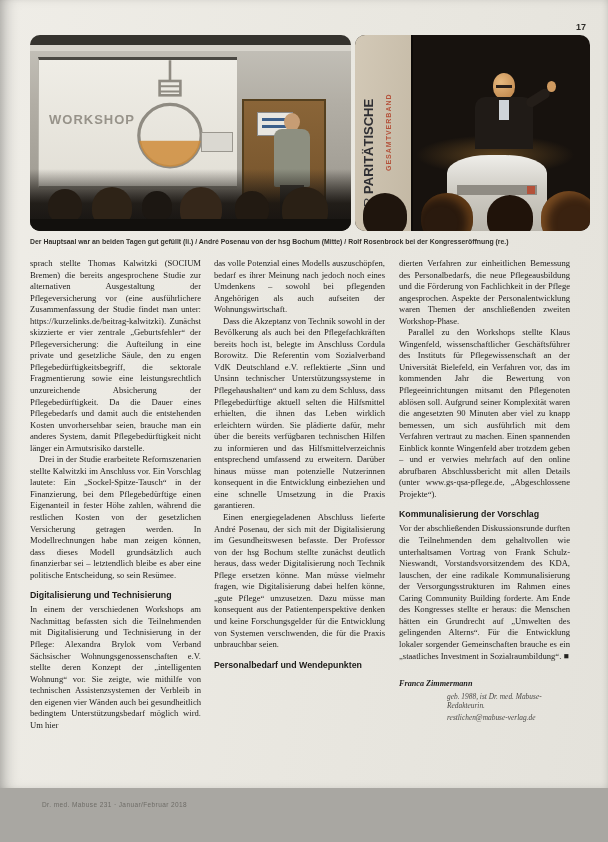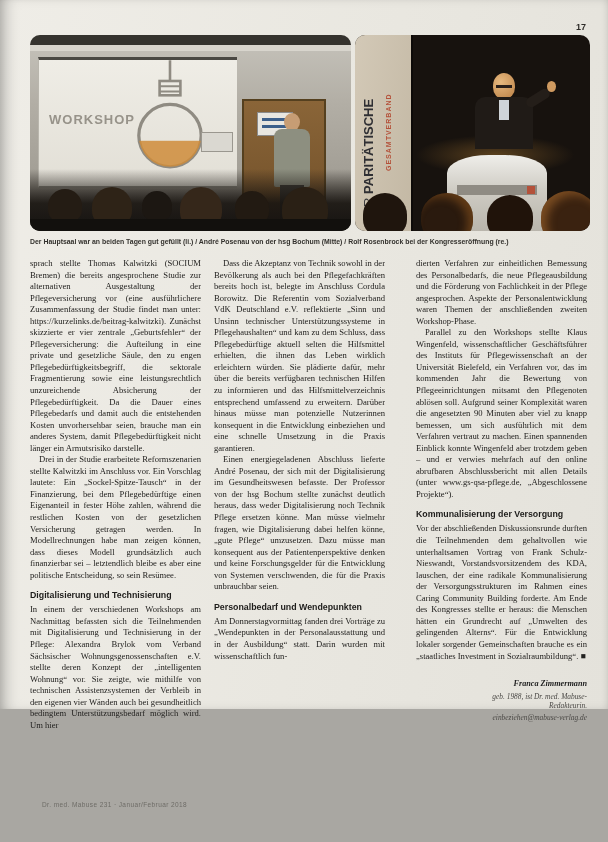--- a/index.html
+++ b/index.html
@@ -4,21 +4,21 @@
 <style>
   html,body{margin:0;padding:0;}
   body{
     width:608px;height:842px;
     background:#a9a7a2;
     font-family:"Liberation Serif", serif;
     position:relative;
     overflow:hidden;
   }
   .page{
-    position:absolute;left:0;top:0;width:608px;height:709px;
+    position:absolute;left:0;top:0;width:608px;height:788px;
     background:linear-gradient(100deg,#efede7 0%,#e9e7e0 55%,#e4e2db 100%);
     box-shadow:inset 12px 0 18px -12px rgba(0,0,0,.45), inset -4px 0 8px -6px rgba(0,0,0,.25);
   }
   
   .pagenum{
     position:absolute;top:22px;right:22px;
     font-family:"Liberation Sans",sans-serif;font-size:9px;font-weight:bold;color:#2e2c29;
   }
   .footer{
     position:absolute;left:42px;top:801px;
@@ -93,28 +93,28 @@
     font-family:"Liberation Sans",sans-serif;font-size:6.9px;font-weight:bold;color:#33312d;
   }
   
   .col{
     position:absolute;top:258px;width:171px;height:536px;overflow:hidden;
     font-size:8.6px;line-height:11.55px;color:#232220;text-align:justify;
     -webkit-hyphens:auto;hyphens:auto;
   }
   .col-1{left:30px;}
   .col-2{left:214px;}
-  .col-3{left:416px;}
+  .col-3{left:399px;}
   .col p{margin:0;font-family:Liberation Serif, serif;}
   .col p.ind{text-indent:9px;}
   .col h3{
     font-family:"Liberation Sans",sans-serif;font-size:8.8px;line-height:11px;
     margin:9px 0 3px 0;color:#1e1d1b;text-align:left;
   }
-  .author{margin-top:16px;font-family:"Liberation Sans",sans-serif;text-align:right;}
+  .author{margin-top:16px;font-family:"Liberation Sans",sans-serif;text-align:left;}
   .author .name{font-size:8.2px;font-weight:bold;font-style:italic;color:#222;margin:0;}
   .author .bio{font-size:7.4px;font-style:italic;color:#4a4845;line-height:9.6px;margin:2px 0 0 0;padding-left:48px;}
 </style>
 </head>
 <body>
 
 <div class="page">
 
   <div class="pagenum">17</div>
 
@@ -185,33 +185,33 @@
   <div class="caption">Der Hauptsaal war an beiden Tagen gut gefüllt (li.) / André Posenau von der hsg Bochum (Mitte) / Rolf Rosenbrock bei der Kongresseröffnung (re.)</div>
 
   <div class="col col-1">
     <p>sprach stellte Thomas Kalwitzki (SOCIUM Bremen) die bereits angesprochene Studie zur alternativen Ausgestaltung der Pflegeversicherung vor (eine ausführlichere Zusammenfassung der Studie findet man unter: https://kurzelinks.de/beitrag-kalwitzki). Zunächst skizzierte er vier zentrale „Geburtsfehler“ der Pflegeversicherung: die Aufteilung in eine private und gesetzliche Säule, den zu engen Pflegebedürftigkeitsbegriff, die sektorale Fragmentierung sowie eine leistungsrechtlich unzureichende Absicherung der Pflegebedürftigkeit. Da die Dauer eines Pflegebedarfs und damit auch die entstehenden Kosten unvorhersehbar seien, brauche man ein anderes System, damit Pflegebedürftigkeit nicht länger ein Armutsrisiko darstelle.</p>
     <p class="ind">Drei in der Studie erarbeitete Reformszenarien stellte Kalwitzki im Anschluss vor. Ein Vorschlag lautete: Ein „Sockel-Spitze-Tausch“ in der Finanzierung, bei dem Pflegebedürftige einen Eigenanteil in fester Höhe zahlen, während die restlichen Kosten von der gesetzlichen Versicherung getragen werden. In Modellrechnungen habe man zeigen können, dass dieses Modell grundsätzlich auch finanzierbar sei – letztendlich bleibe es aber eine politische Entscheidung, so sein Resümee.</p>
     <h3>Digitalisierung und Technisierung</h3>
     <p>In einem der verschiedenen Workshops am Nachmittag befassten sich die Teilnehmenden mit Digitalisierung und Technisierung in der Pflege: Alexandra Brylok vom Verband Sächsischer Wohnungsgenossenschaften e.V. stellte deren Konzept der „intelligenten Wohnung“ vor. Sie zeigte, wie mithilfe von technischen Assistenzsystemen der Verbleib in den eigenen vier Wänden auch bei gesundheitlich bedingtem Unterstützungsbedarf möglich wird. Um hier</p>
   </div>
 
   <div class="col col-2">
+    <p>das volle Potenzial eines Modells auszuschöpfen, bedarf es ihrer Meinung nach jedoch noch eines Umdenkens – sowohl bei pflegenden Angehörigen als auch aufseiten der Wohnungswirtschaft.</p>
     <p class="ind">Dass die Akzeptanz von Technik sowohl in der Bevölkerung als auch bei den Pflegefachkräften bereits hoch ist, belegte im Anschluss Cordula Borowitz. Die Referentin vom Sozialverband VdK Deutschland e.V. reflektierte „Sinn und Unsinn technischer Unterstützungssysteme in Pflegehaushalten“ und kam zu dem Schluss, dass Pflegebedürftige aktuell selten die Hilfsmittel erhielten, die ihnen das Leben wirklich erleichtern würden. Sie plädierte dafür, mehr über die bereits verfügbaren technischen Hilfen zu informieren und das Hilfsmittelverzeichnis entsprechend umfassend zu erweitern. Darüber hinaus müsse man potenzielle Nutzerinnen konsequent in die Entwicklung einbeziehen und eine schnelle Umsetzung in die Praxis garantieren.</p>
     <p class="ind">Einen energiegeladenen Abschluss lieferte André Posenau, der sich mit der Digitalisierung im Gesundheitswesen befasste. Der Professor von der hsg Bochum stellte zunächst deutlich heraus, dass weder Digitalisierung noch Technik Pflege ersetzen könne. Man müsse vielmehr fragen, wie Digitalisierung dabei helfen könne, „gute Pflege“ umzusetzen. Dazu müsse man konsequent aus der Patientenperspektive denken und keine Forschungsgelder für die Entwicklung von Systemen verschwenden, die für die Praxis unbrauchbar seien.</p>
     <h3>Personalbedarf und Wendepunkten</h3>
-    <p>Am Donnerstagvormittag fanden drei Vorträge zu „Wendepunkten in der Personalausstattung und in der Ausbildung“ statt. Darin wurden mit wissenschaftlich fun-</p>
   </div>
 
   <div class="col col-3">
     <p>dierten Verfahren zur einheitlichen Bemessung des Personalbedarfs, die neue Pflegeausbildung und die Förderung von Fachlichkeit in der Pflege angesprochen. Aspekte der Personalentwicklung waren Themen der anschließenden zweiten Workshop-Phase.</p>
     <p class="ind">Parallel zu den Workshops stellte Klaus Wingenfeld, wissenschaftlicher Geschäftsführer des Instituts für Pflegewissenschaft an der Universität Bielefeld, ein Verfahren vor, das im kommenden Jahr die Bewertung von Pflegeeinrichtungen mitsamt den Pflegenoten ablösen soll. Aufgrund seiner Komplexität waren die angesetzten 90 Minuten aber viel zu knapp bemessen, um sich ausführlich mit dem Verfahren vertraut zu machen. Einen spannenden Einblick konnte Wingenfeld aber trotzdem geben – und er verwies mehrfach auf den online abrufbaren Abschlussbericht mit allen Details (unter www.gs-qsa-pflege.de, „Abgeschlossene Projekte“).</p>
-    <h3>Kommunalisierung der Versorgung</h3>
+    <h3>Kommunalisierung der Vorschlag</h3>
     <p>Vor der abschließenden Diskussionsrunde durften die Teilnehmenden dem gehaltvollen wie unterhaltsamen Vortrag von Frank Schulz-Nieswandt, Vorstandsvorsitzendem des KDA, lauschen, der eine radikale Kommunalisierung der Versorgungsstrukturen im Rahmen eines Caring Community Building forderte. Am Ende des Kongresses stellte er heraus: die Menschen hätten ein Grundrecht auf „Umwelten des gelingenden Alterns“. Für die Entwicklung lokaler sorgender Gemeinschaften brauche es ein „staatliches Investment in Sozialraumbildung“. ■</p>
     <div class="author">
       <p class="name">Franca Zimmermann</p>
       <p class="bio">geb. 1988, ist Dr. med. Mabuse-Redakteurin.</p>
-      <p class="bio">einbeziehen@mabuse-verlag.de</p>
+      <p class="bio">restlichen@mabuse-verlag.de</p>
     </div>
   </div>
 
   <div class="footer">Dr. med. Mabuse 231 · Januar/Februar 2018</div>
 
 </div>
 
 </body></html>

